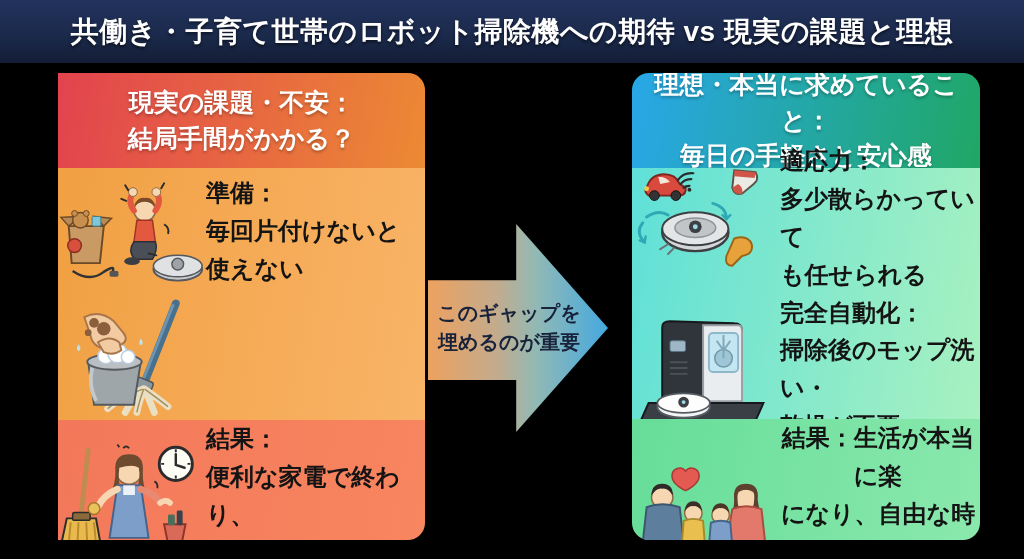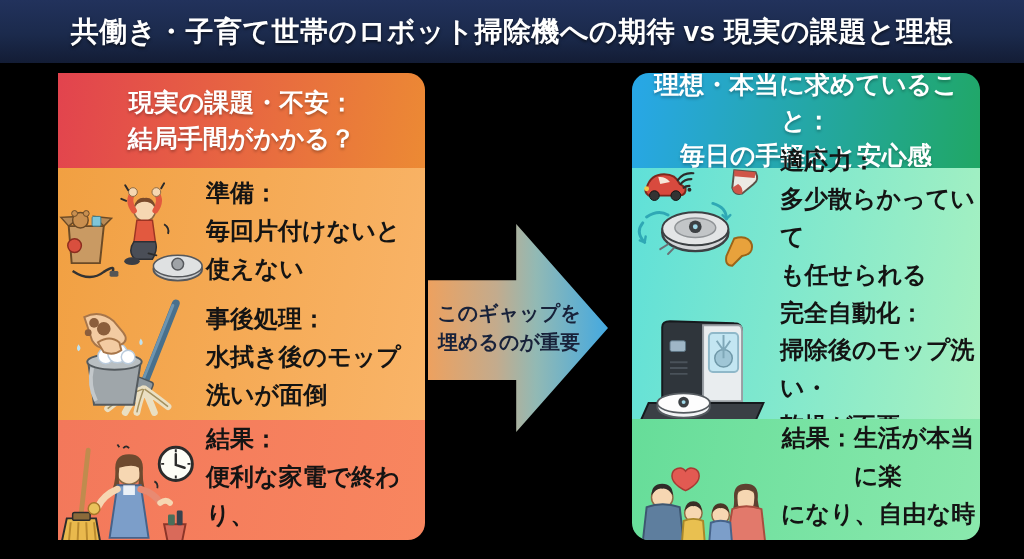--- a/index.html
+++ b/index.html
@@ -134,23 +134,20 @@
             <circle cx="71" cy="59" r="7" fill="#fff" stroke="#bcd" stroke-width="1.5"></circle>
             <circle cx="54" cy="50" r="5" fill="#fff" stroke="#bcd"></circle>
             <path d="M26 18 Q42 10 56 22 L66 34 Q72 42 64 46 L52 50 Q40 52 34 42 Z" fill="#f3cba2" stroke="#a8764a" stroke-width="2"></path>
             <path d="M40 44 Q52 36 62 44 L64 52 Q56 58 46 54 Z" fill="#f3cba2" stroke="#a8764a" stroke-width="2"></path>
             <circle cx="36" cy="24" r="5" fill="#8b5e3c"></circle>
             <circle cx="46" cy="30" r="7" fill="#8b5e3c"></circle>
             <circle cx="30" cy="34" r="3.5" fill="#8b5e3c"></circle>
             <path d="M20 46 q-3 5 0 7 q4 -2 0 -7 M84 40 q-3 5 0 7 q4 -2 0 -7" fill="#bfe2ef"></path>
           </svg>
         </div>
-        <div class="itxt">事後処理：
-水拭き後のモップ
-洗いが面倒</div>
       </div>
     </div>
 
     <div class="section-bottom row">
       <div class="illus">
         <svg width="146" height="118" viewBox="0 0 150 118">
           <circle cx="120" cy="26" r="17" fill="#fdfdf6" stroke="#2b2b2b" stroke-width="3"></circle>
           <path d="M120 16 L120 27 L129 30" stroke="#2b2b2b" stroke-width="2.5" fill="none" stroke-linecap="round"></path>
           <path d="M120 11 v3 M135 26 h-3 M120 41 v-3 M105 26 h3" stroke="#2b2b2b" stroke-width="2"></path>
           <line x1="30" y1="12" x2="22" y2="84" stroke="#c08b4e" stroke-width="5" stroke-linecap="round"></line>

